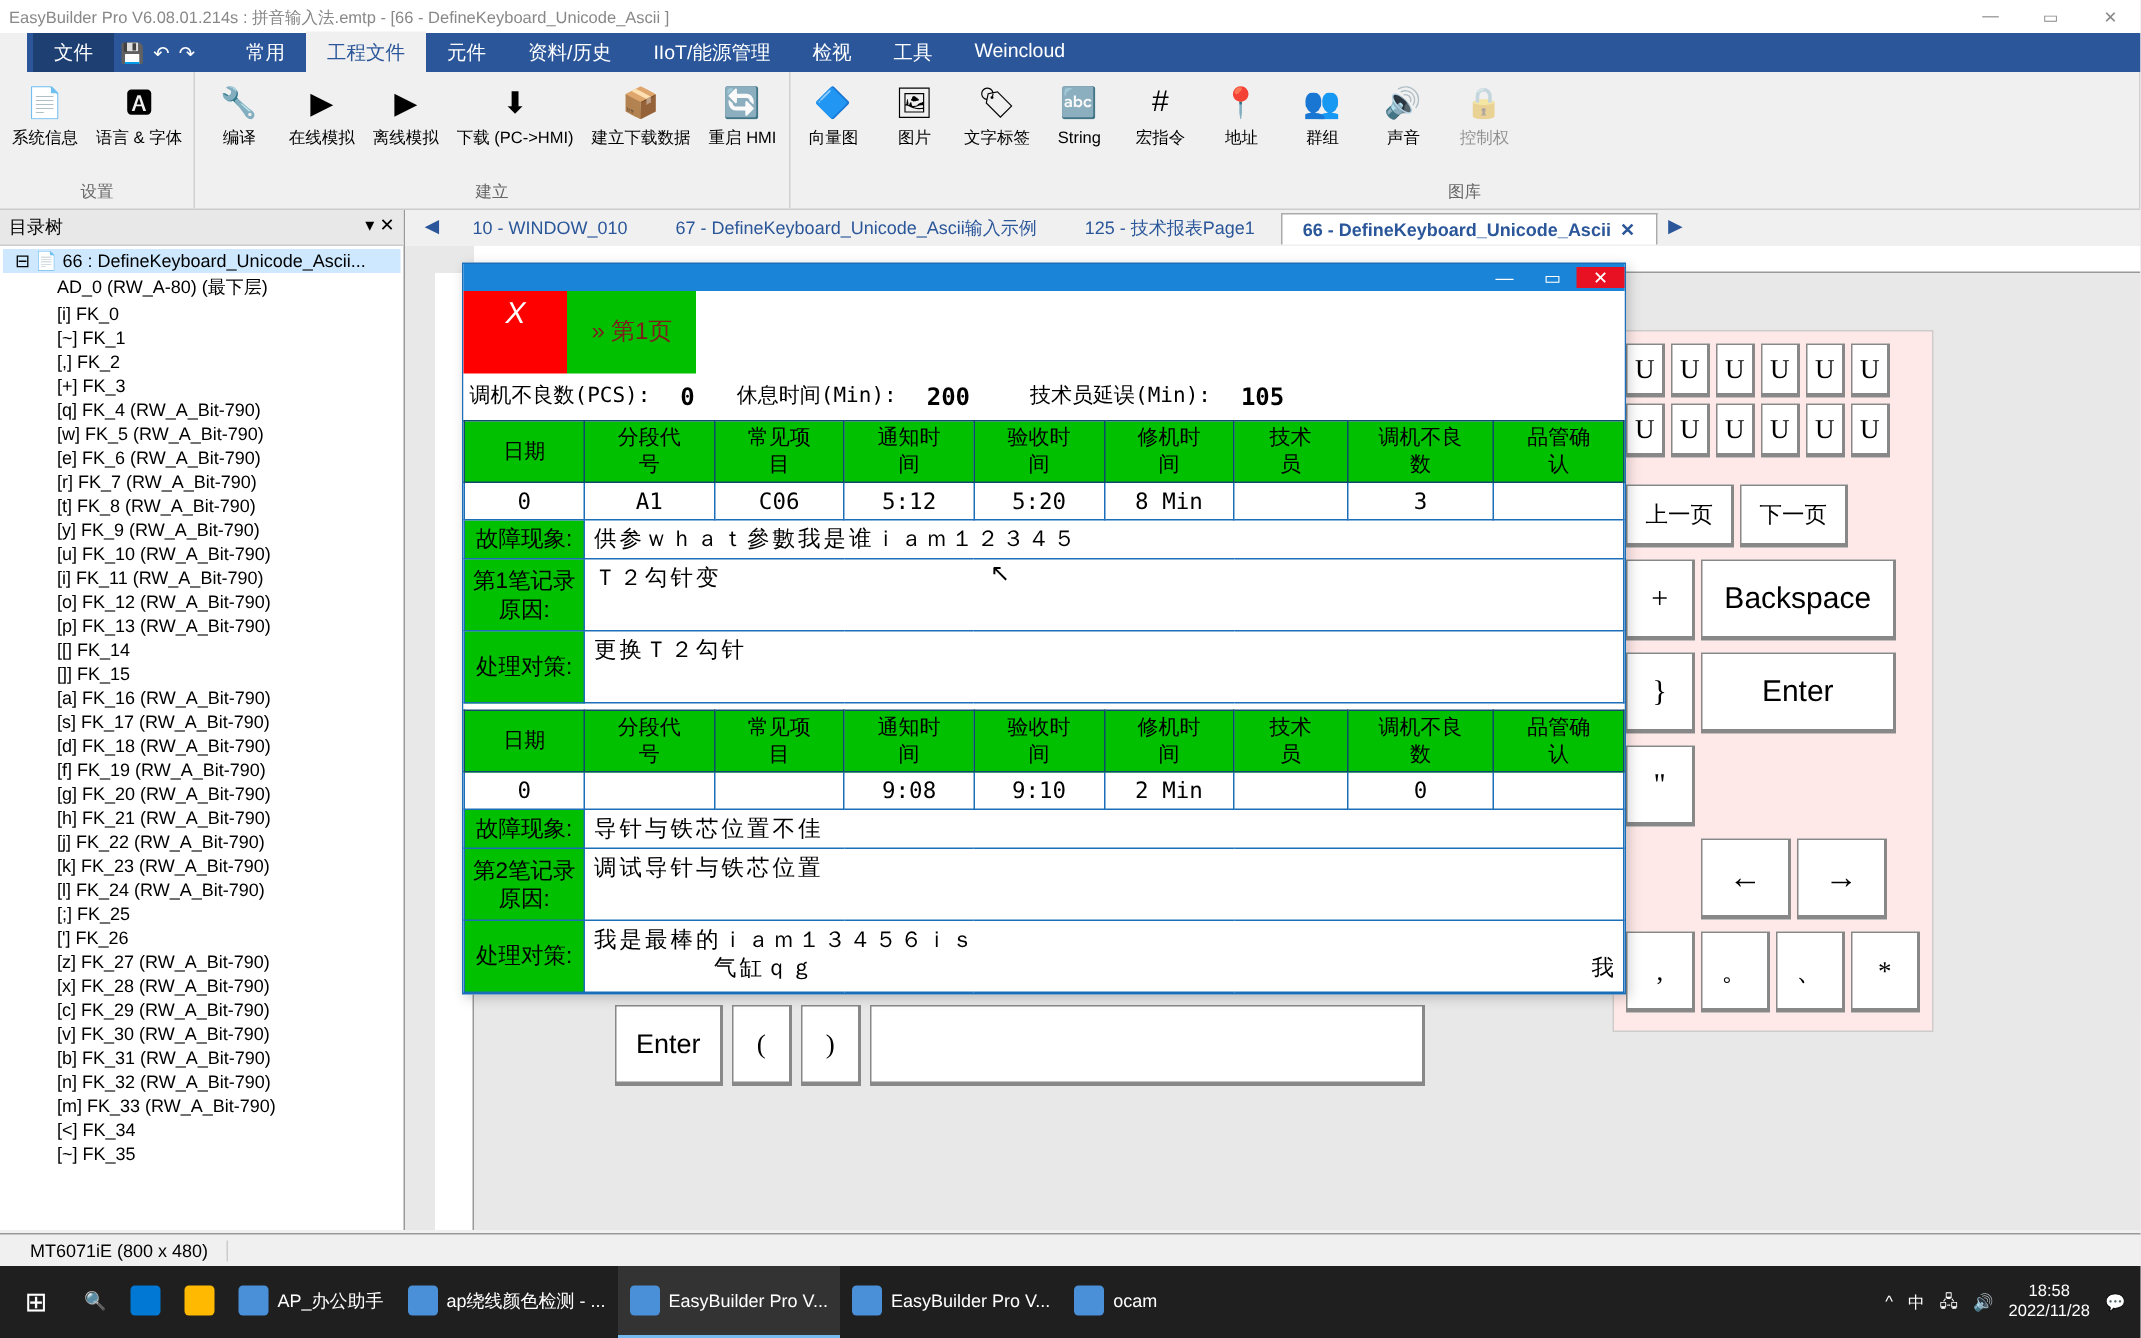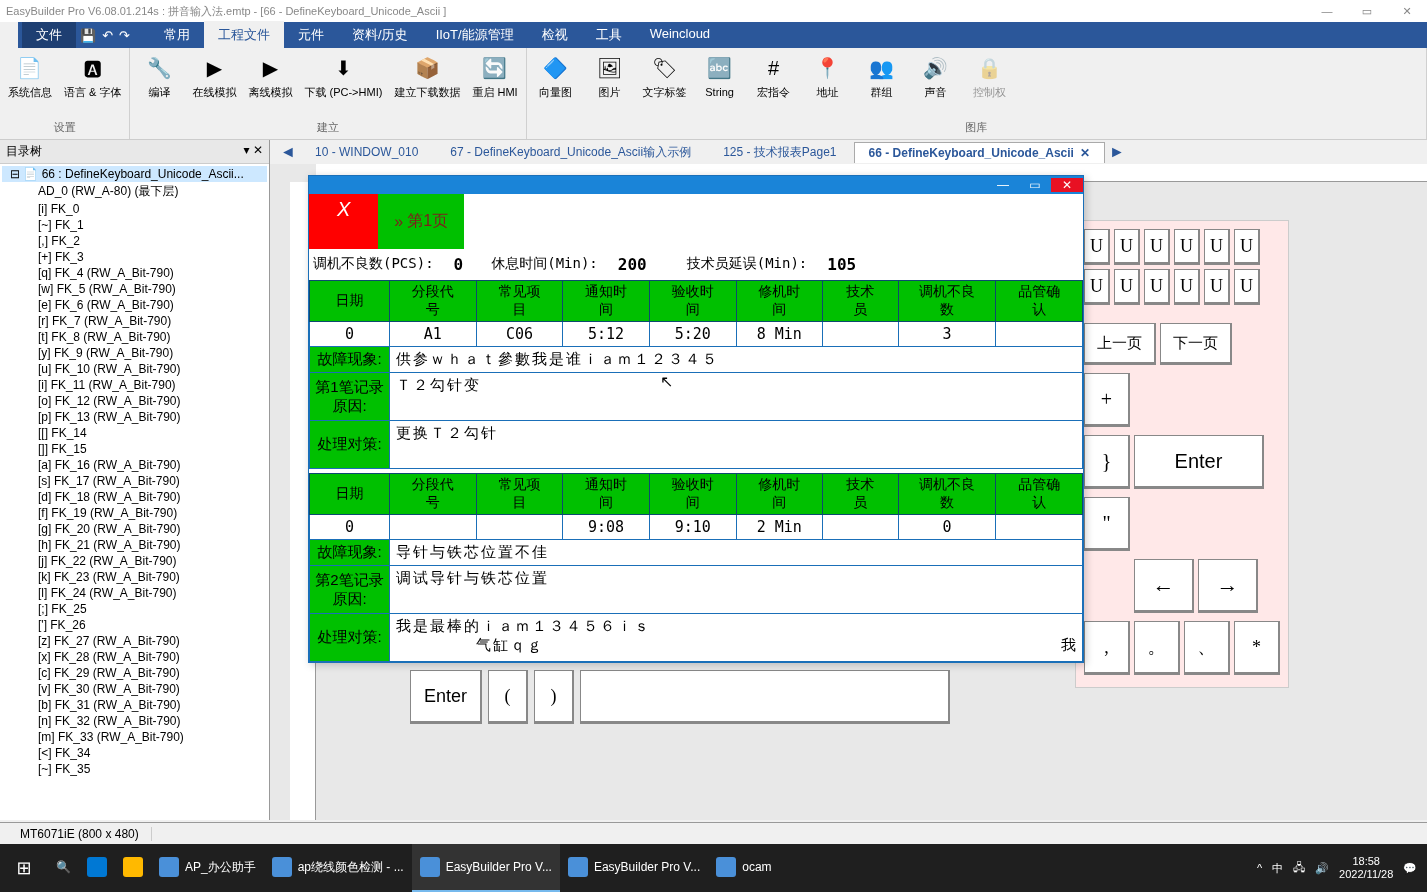--- a/index.html
+++ b/index.html
@@ -302,20 +302,21 @@
       <div class="key sm">U</div>
       <div class="key sm">U</div>
       <div class="key sm">U</div>
     </div>
   <div class="kbd-row" style="margin-top:18px">
     <div class="key nav">上一页</div>
     <div class="key nav">下一页</div>
   </div>
   <div class="kbd-row" style="margin-top:8px">
     <div class="key func plus">+</div>
+    <div class="key func bsp">Backspace</div>
   </div>
   <div class="kbd-row" style="margin-top:8px">
     <div class="key func brace">}</div>
     <div class="key func enter">Enter</div>
   </div>
   <div class="kbd-row" style="margin-top:8px">
     <div class="key func quote">"</div>
     <div style="width:130px"></div>
   </div>
   <div class="kbd-row" style="margin-top:8px">

